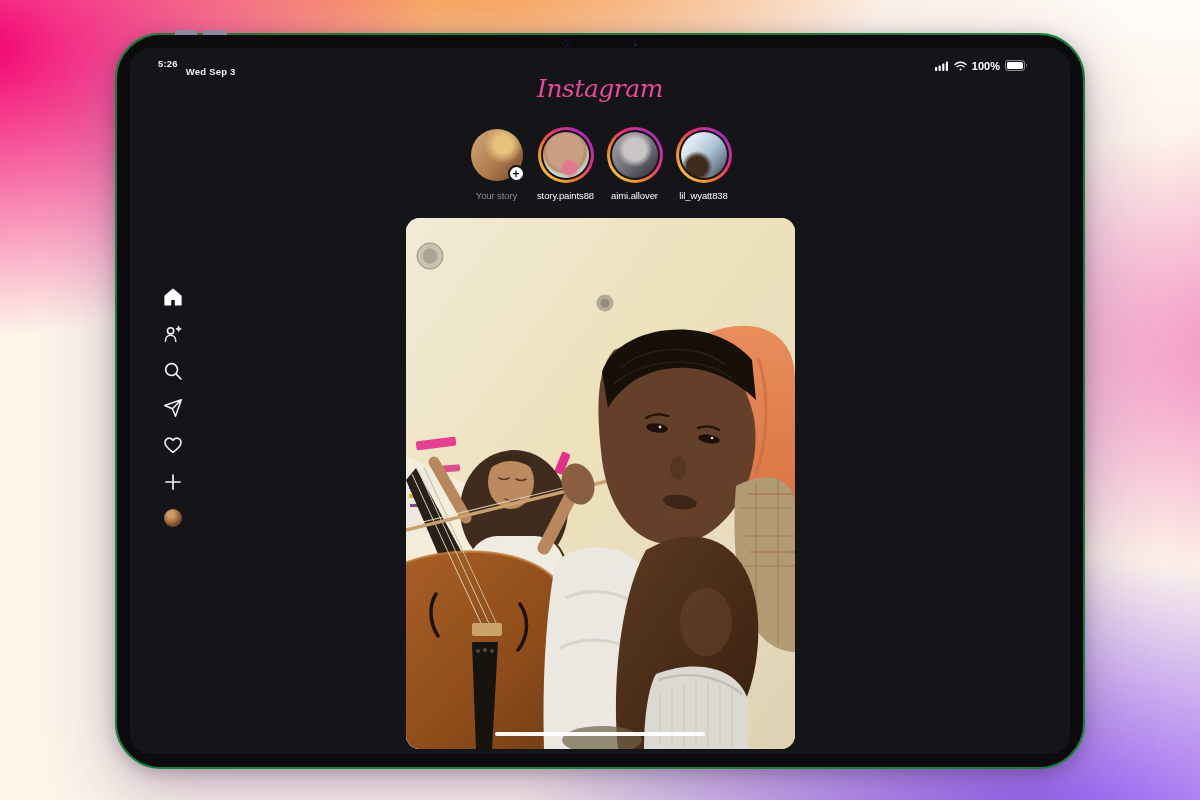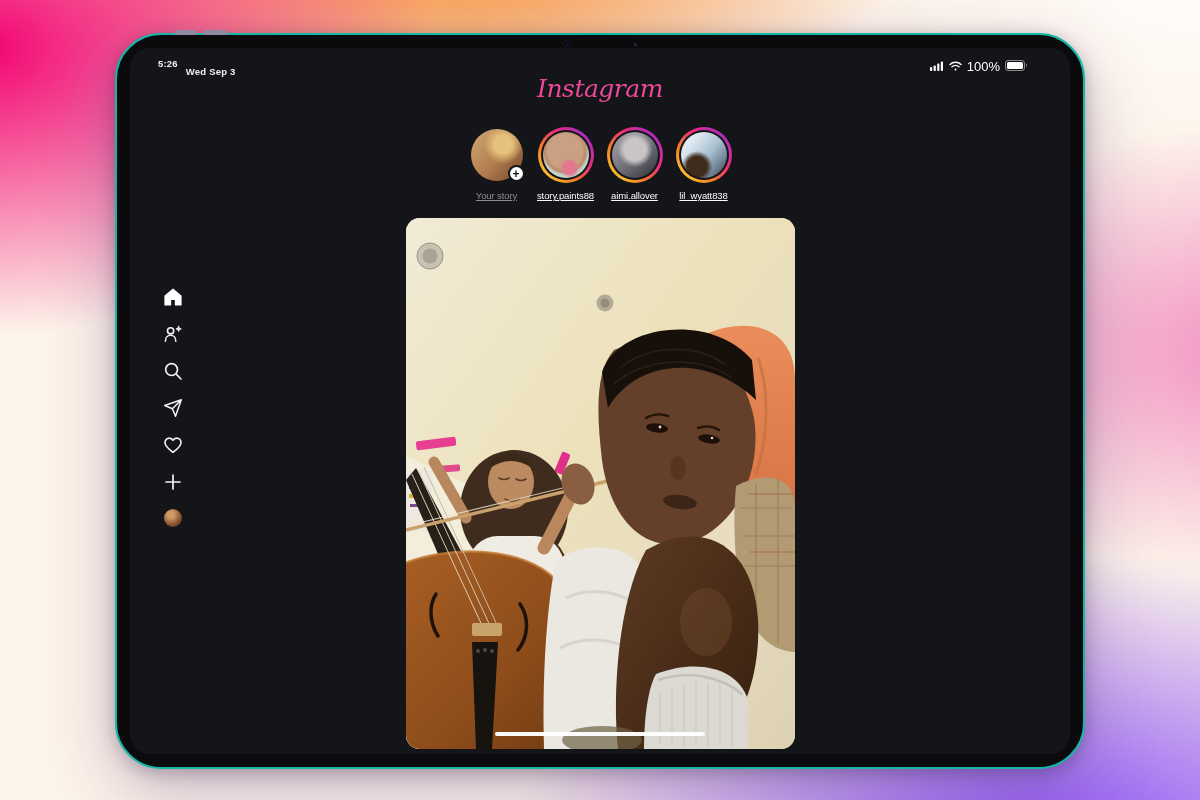--- a/index.html
+++ b/index.html
@@ -12,41 +12,41 @@
       radial-gradient(66% 52% at 38% -10%, #f8821f 0%, rgba(248,130,31,0) 58%),
       radial-gradient(58% 46% at 106% 44%, rgba(233,60,160,.55) 0%, rgba(233,60,160,0) 62%),
       radial-gradient(78% 64% at 88% 106%, #8a4ff5 0%, rgba(138,79,245,0) 58%),
       radial-gradient(46% 40% at 100% -4%, #fffdfb 0%, rgba(255,253,251,0) 60%);
     position:relative;
   }
 
   
   .tablet{
     position:absolute; left:115px; top:33px; width:970px; height:736px;
-    background:#0b0b0e; border:2px solid #14b8a6; border-radius:46px;
+    background:#0b0b0e; border:2px solid #15803d; border-radius:46px;
     box-shadow:0 24px 70px rgba(80,40,120,.30), 0 4px 18px rgba(0,0,0,.25);
   }
   .tablet-btn{ position:absolute; top:-5px; height:5px; background:#9189a0; border-radius:3px 3px 0 0; }
   .btn-vol1{ left:58px;  width:22px; }
   .btn-vol2{ left:86px;  width:24px; }
   .cam-dot{ position:absolute; border-radius:50%; }
   .cam-main{ left:447px; top:6px; width:7px; height:7px; background:#1d1626; box-shadow:inset 0 0 0 2px #0a0712, 0 0 2px #3a2e50; }
   .cam-small{ left:517px; top:8px; width:3px; height:3px; background:#2a2333; }
 
   .screen{
     position:absolute; left:13px; top:13px; width:940px; height:706px;
     background:#131519; border-radius:20px; overflow:hidden;
   }
 
   
   .status-left{ position:absolute; left:28px; top:10px; color:#f0f0f2; font-size:9.5px; letter-spacing:.2px; display:flex; gap:8px; }
   .status-time{ font-weight:700; }
   .status-date{ font-weight:600;margin-top:8px; }
   .status-right{ position:absolute; right:42px; top:9px; display:flex; align-items:center; gap:5px; color:#fff; }
-  .status-pct{ font-size:13px; font-weight:400; }
+  .status-pct{ font-size:11px; font-weight:700; }
 
   
   .logo{
     position:absolute; left:0; right:0; top:26px; text-align:center;
     color:#ec4899; font-family:"DejaVu Serif", serif; font-style:italic;
     font-size:25px; letter-spacing:-.5px; font-weight:500;
   }
 
   
   .stories{ position:absolute; left:0; right:0; top:79px; display:flex; justify-content:center; gap:6px; }
@@ -58,21 +58,21 @@
   .avatar{ width:100%; height:100%; border-radius:50%; }
   .self-wrap{ width:56px; height:56px; display:flex; align-items:center; justify-content:center; position:relative; }
   .self-avatar{ width:52px; height:52px; border-radius:50%; }
   .add-badge{
     position:absolute; right:0px; bottom:1px; width:17px; height:17px; border-radius:50%;
     background:#fff; border:2px solid #131519; color:#111; font-size:12px; font-weight:700;
     display:flex; align-items:center; justify-content:center; line-height:1;
   }
   .story-label{
     margin:7px -6px 0; max-width:75px; text-align:center; white-space:nowrap; overflow:hidden;
-    font-size:9.5px; color:#fafafa; letter-spacing:-.1px;text-decoration:underline;
+    font-size:9.5px; color:#fafafa; letter-spacing:-.1px;
   }
   .label-muted{ color:#8e8e93; }
 
   
   .av0{ background:radial-gradient(circle at 62% 30%, #e6c27c 18%, rgba(230,194,124,0) 40%), linear-gradient(130deg,#caa26e 10%,#b07b4e 55%,#71452a 100%); }
   .av1{ background:radial-gradient(circle at 38% 62%, #f3efe4 26%, rgba(243,239,228,0) 30%), radial-gradient(circle at 70% 30%, #3a2d22 20%, rgba(58,45,34,0) 34%), linear-gradient(120deg,#e2c43c 20%,#cfa92e 60%,#8a6f22 100%); }
   .av2{ background:radial-gradient(circle at 45% 35%, #e3a7b8 30%, rgba(227,167,184,0) 45%), linear-gradient(135deg,#caa28e 10%,#b5896f 40%,#7d9b68 75%,#5b7a50 100%); }
   .av3{ background:radial-gradient(circle at 40% 45%, #6b625c 25%, rgba(107,98,92,0) 50%), linear-gradient(135deg,#575355 0%,#37342f 55%,#191715 100%); }
   .av4{ background:radial-gradient(circle at 58% 78%, #e2788f 14%, rgba(226,120,143,0) 22%), radial-gradient(circle at 48% 42%, #c9a182 48%, #b78c6c 58%, rgba(183,140,108,0) 66%), linear-gradient(135deg,#d7e4da 0%,#bccdc2 100%); }
   .av5{ background:radial-gradient(circle at 50% 38%, #c9c4c6 30%, rgba(201,196,198,0) 48%), linear-gradient(140deg,#a9a9b0 0%,#6f6f78 55%,#2c2c32 100%); }

